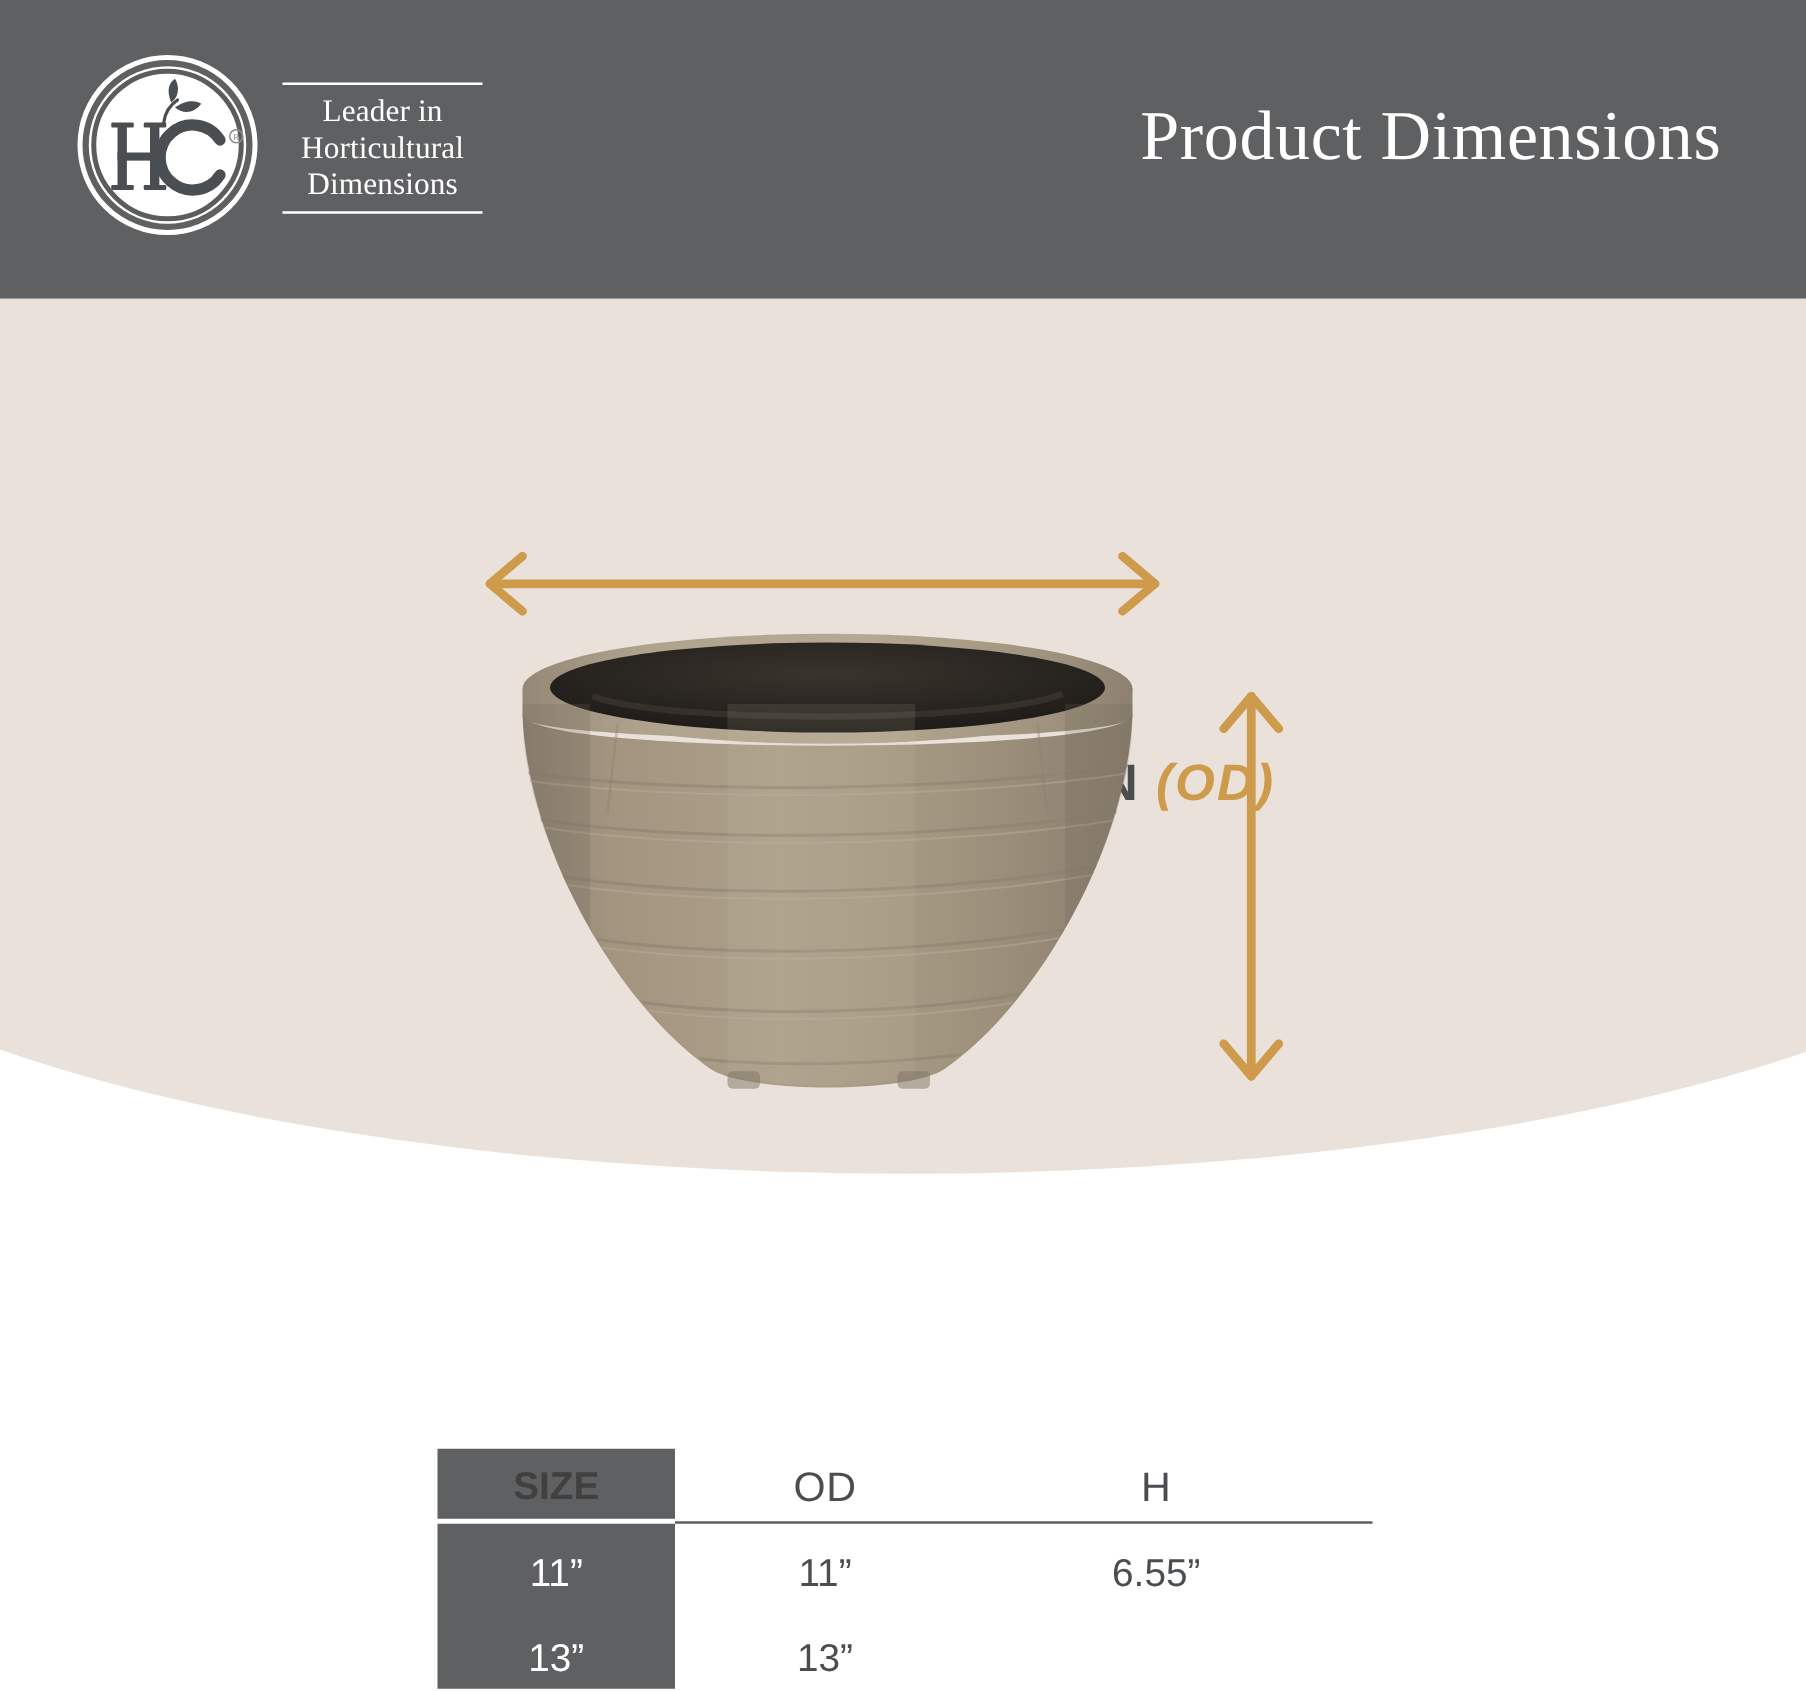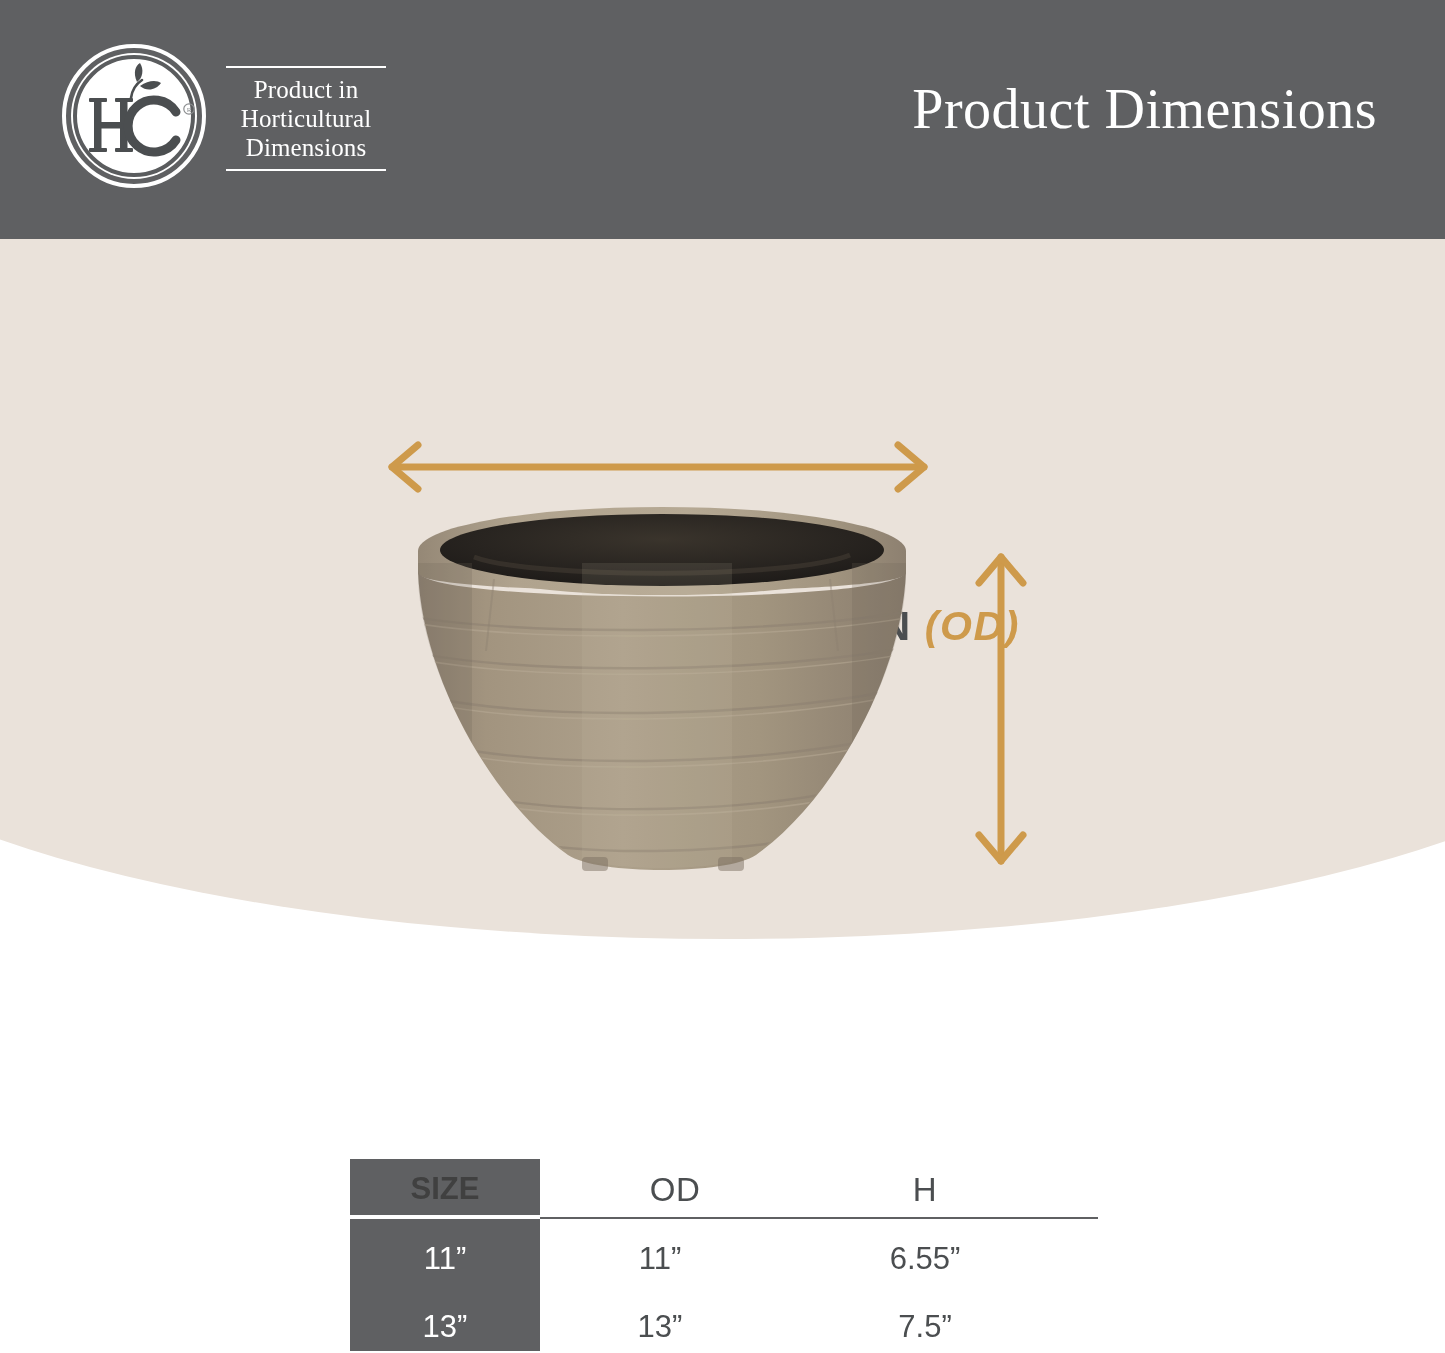--- a/index.html
+++ b/index.html
@@ -200,21 +200,21 @@
   }
   .cell.size-val {
     color: #ffffff;
   }
   .cell.data-val {
     color: #4b4e50;
   }
 
   
   .c-size-head { left: 0;    top: 12px;  width: 190px; }
-  .c-od-head   { left: 190px; top: 12px; width: 240px; font-size: 33px; padding-left: 15px; }
+  .c-od-head   { left: 190px; top: 12px; width: 240px; font-size: 33px; }
   .c-h-head    { left: 430px; top: 12px; width: 290px; font-size: 33px; }
 
   
   .c-size-r1 { left: 0;     top: 82px;  width: 190px; }
   .c-od-r1   { left: 190px; top: 82px;  width: 240px; }
   .c-h-r1    { left: 430px; top: 82px;  width: 290px; }
 
   
   .c-size-r2 { left: 0;     top: 150px; width: 190px; }
   .c-od-r2   { left: 190px; top: 150px; width: 240px; }
@@ -254,21 +254,21 @@
 
         <path d="M80 44 C88 38 97 38 101 41 C96 48 87 50 80 44 Z" fill="#4b4e50"></path>
 
         <circle cx="129" cy="67" r="5.2" fill="none" stroke="#8b8d8f" stroke-width="1.2"></circle>
         <text x="129" y="70" font-family="Liberation Serif, serif" font-size="7" fill="#8b8d8f" text-anchor="middle">R</text>
       </svg>
     </div>
 
     <div class="logo-lockup">
       <div class="logo-rule top"></div>
-      <div class="logo-tagline">Product in</div>
+      <div class="logo-tagline">Leader in</div>
       <div class="logo-tagline">Horticultural</div>
       <div class="logo-tagline">Dimensions</div>
       <div class="logo-rule bottom"></div>
     </div>
   </div>
 
   <div class="header-title">Product Dimensions</div>
 </div>
 
 <div class="stage">
@@ -387,14 +387,13 @@
   <div class="cell head c-size-head">SIZE</div>
   <div class="cell head-dark c-od-head">OD</div>
   <div class="cell head-dark c-h-head">H</div>
 
   <div class="cell size-val c-size-r1">11”</div>
   <div class="cell data-val c-od-r1">11”</div>
   <div class="cell data-val c-h-r1">6.55”</div>
 
   <div class="cell size-val c-size-r2">13”</div>
   <div class="cell data-val c-od-r2">13”</div>
-  <div class="cell data-val c-h-r2">7.5”</div>
 </div>
 
 </body></html>

